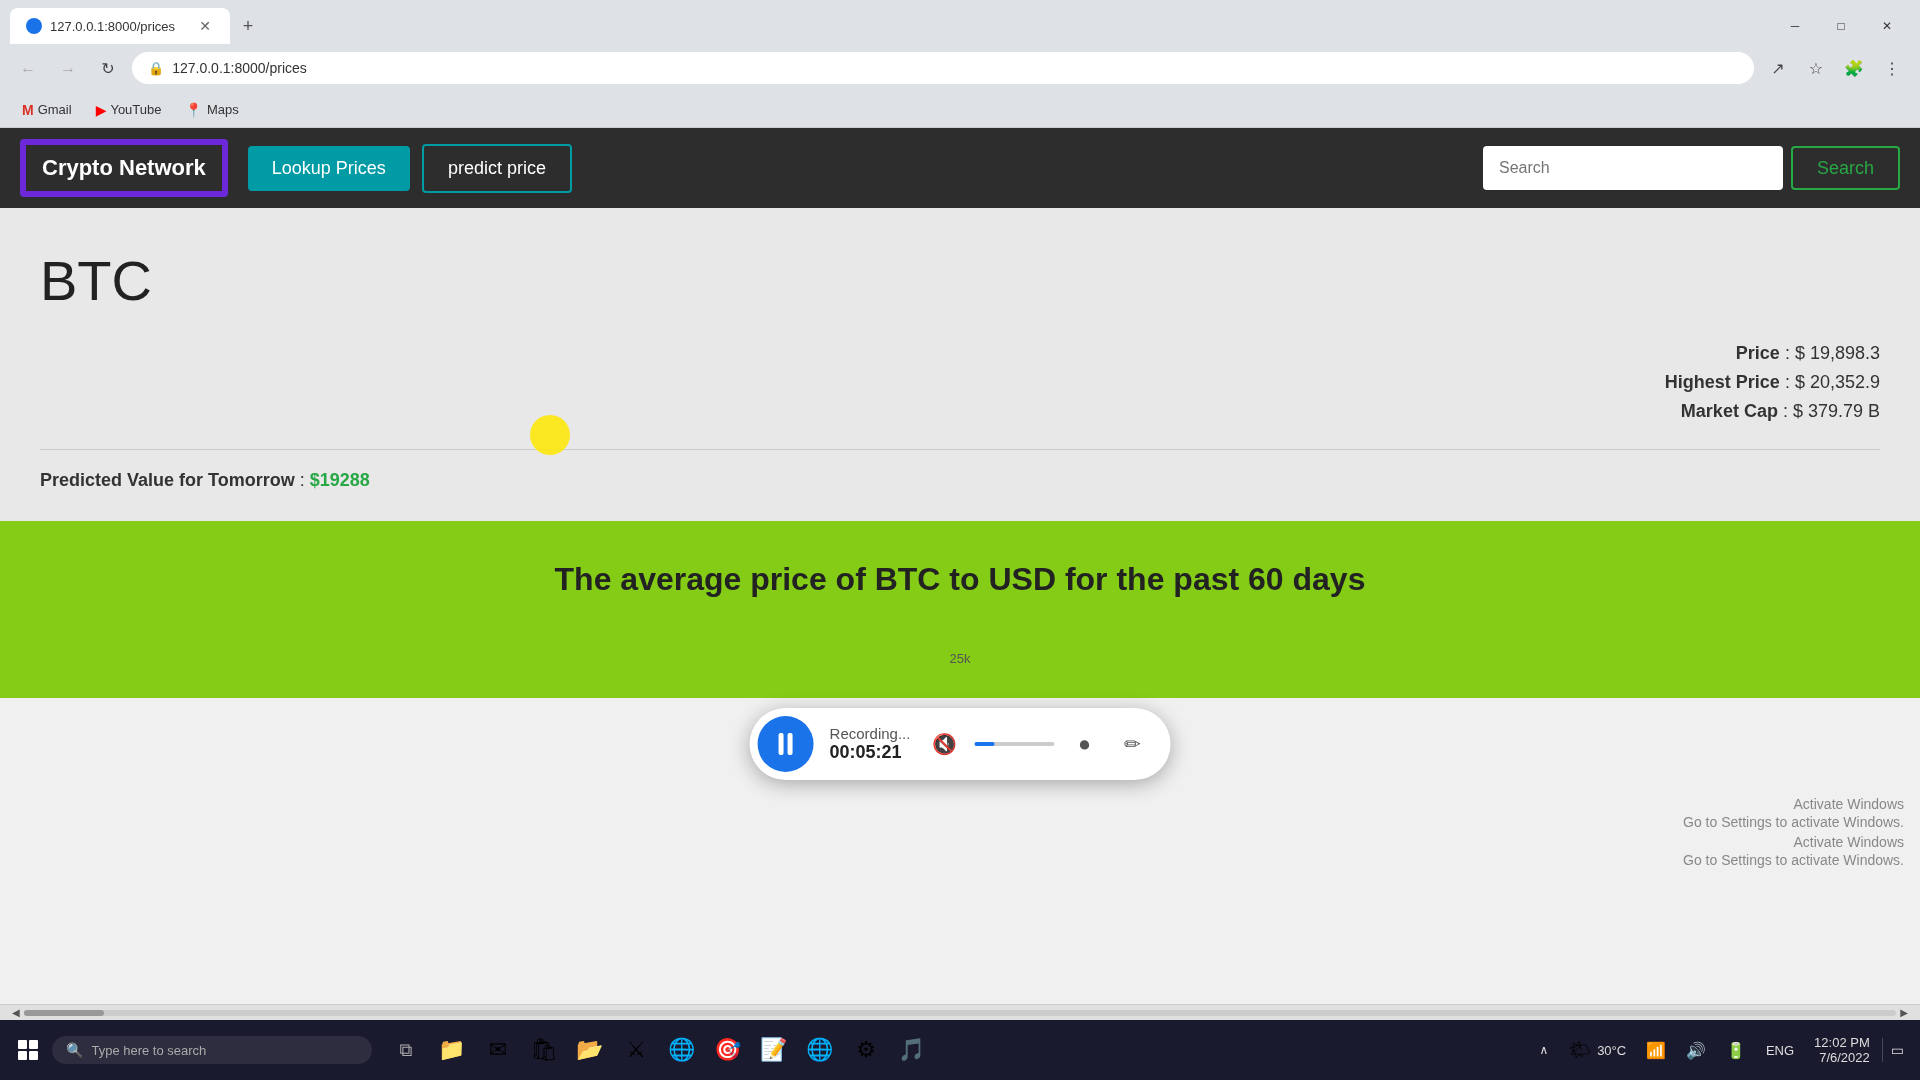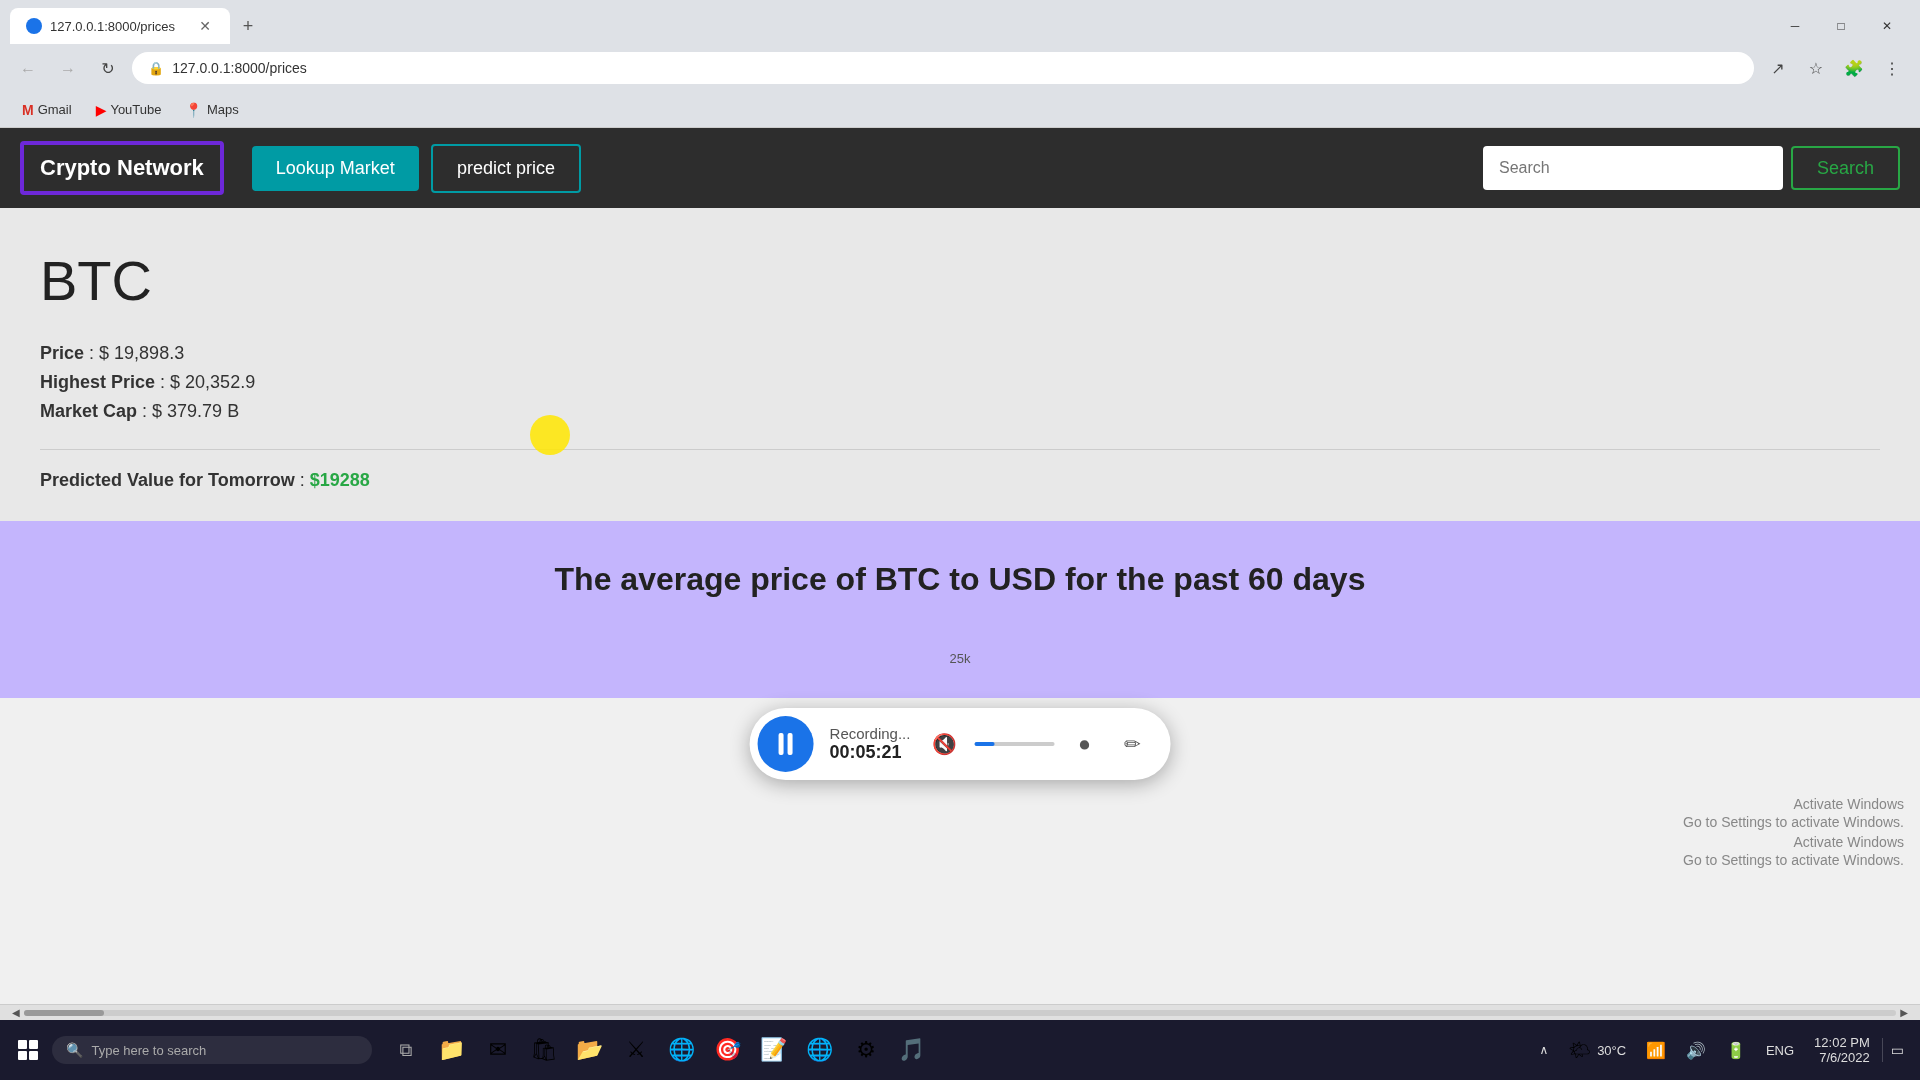--- a/index.html
+++ b/index.html
@@ -136,28 +136,28 @@
     
     .navbar {
       background: #2d2d2d;
       display: flex;
       align-items: center;
       padding: 0 20px;
       height: 80px;
     }
     .brand {
       background: transparent;
-      border: 4px solid #6d28d9;
+      border: 6px solid #6d28d9;
       border-radius: 4px;
       color: #fff;
       font-size: 22px;
       font-weight: bold;
       padding: 10px 16px;
       cursor: pointer;
-      margin-right: 28px;
+      margin-right: 20px;
     }
     .nav-link {
       background: #009ba4;
       color: #fff;
       border: none;
       border-radius: 4px;
       padding: 12px 24px;
       font-size: 18px;
       cursor: pointer;
       margin-right: 12px;
@@ -199,20 +199,21 @@
       padding: 40px 40px 30px;
     }
     .coin-title {
       font-size: 56px;
       font-weight: 300;
       color: #222;
       margin-bottom: 30px;
     }
     .price-table {
       margin-bottom: 27px;
+      text-align: right;
     }
     .price-row {
       font-size: 18px;
       color: #333;
       margin-bottom: 8px;
     }
     .price-row span.label { font-weight: bold; }
     .divider {
       border: none;
       border-top: 1px solid #ccc;
@@ -232,21 +233,21 @@
       background: rgba(255, 230, 0, 0.85);
       border-radius: 50%;
       pointer-events: none;
       top: 415px;
       left: 530px;
       z-index: 100;
     }
 
     
     .chart-section {
-      background: #c4b5fd;
+      background: #84cc16;
       padding: 40px 0 0;
     }
     .chart-title {
       font-size: 32px;
       font-weight: bold;
       text-align: center;
       color: #222;
       margin-bottom: 20px;
     }
 
@@ -486,21 +487,21 @@
       <span style="font-size:14px;">📍</span>
       <span>Maps</span>
     </div>
   </div>
 </div>
 
 <div class="page-content">
 
   <nav class="navbar">
     <div class="brand">Crypto Network</div>
-    <button class="nav-link">Lookup Market</button>
+    <button class="nav-link">Lookup Prices</button>
     <button class="nav-link outline">predict price</button>
     <div class="search-area">
       <input class="search-input-nav" type="text" placeholder="Search" style="">
       <button class="search-btn-nav">Search</button>
     </div>
   </nav>
 
   <div class="main-area">
     <h1 class="coin-title">BTC</h1>
 

